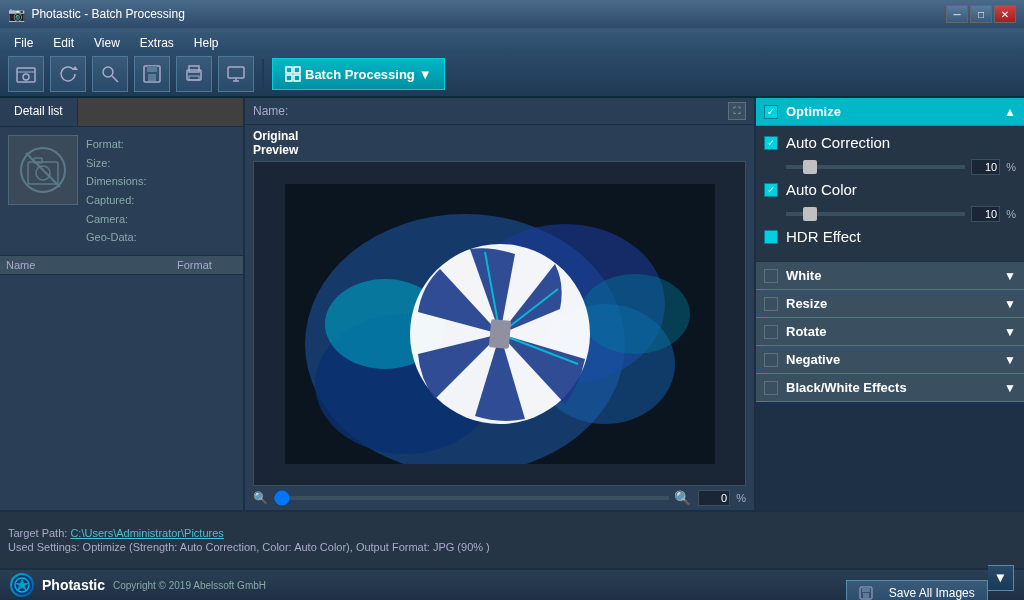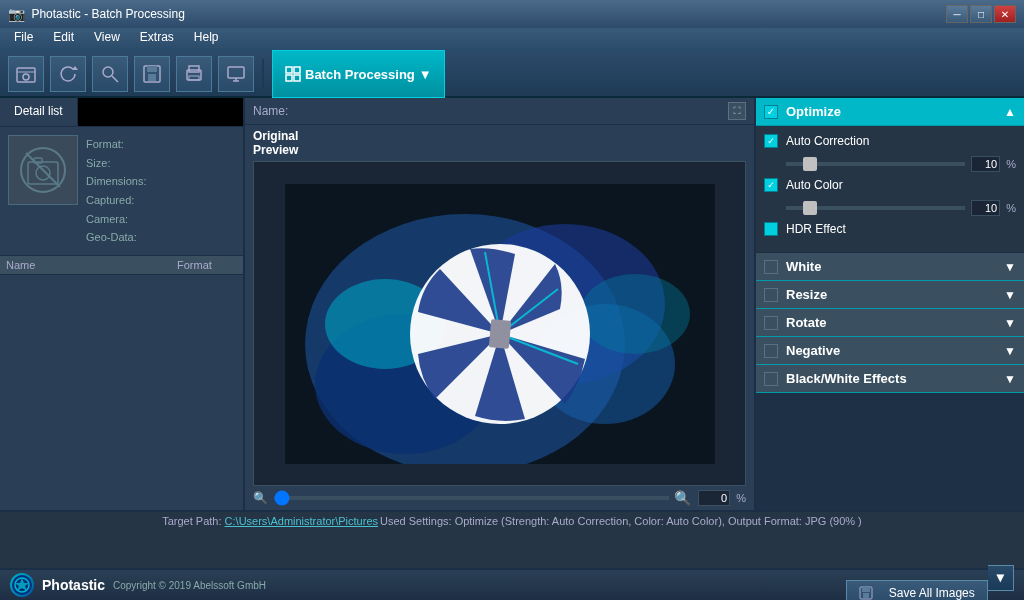--- a/index.html
+++ b/index.html
@@ -19,21 +19,21 @@
     .titlebar-buttons { display: flex; gap: 2px; }
     .titlebar-btn { width: 22px; height: 18px; border: 1px solid #666; background: linear-gradient(to bottom, #5a7a9a, #3a5a7a); color: #fff; font-size: 10px; cursor: pointer; display: flex; align-items: center; justify-content: center; }
     .titlebar-btn.close { background: linear-gradient(to bottom, #d04040, #a02020); }
     .titlebar-btn.max { background: linear-gradient(to bottom, #5a7a9a, #3a5a7a); }
 
     
     #menubar {
       background: linear-gradient(to bottom, #3a5a7a, #2a4a6a);
       height: 24px;
       display: flex;
-      align-items: flex-start;
+      align-items: flex-end;
       padding: 0 4px;
     }
     .menu-item { padding: 2px 10px; color: #fff; font-size: 12px; cursor: pointer; }
 
     
     #toolbar {
       background: linear-gradient(to bottom, #2d4a6a, #1e3a55);
       height: 46px;
       display: flex;
       align-items: center;
@@ -47,41 +47,41 @@
       border: 1px solid #4a7a9a;
       display: flex; align-items: center; justify-content: center;
       cursor: pointer; color: #ccc; font-size: 16px;
     }
     .toolbar-divider { width: 2px; height: 30px; background: #1a3a5a; margin: 0 2px; }
     .batch-btn {
       display: flex; align-items: center; gap: 4px;
       background: linear-gradient(to bottom, #00b8c8, #0090a0);
       border: 1px solid #00d0e0;
       color: #fff; font-size: 13px; font-weight: bold;
-      padding: 4px 12px; cursor: pointer; height: 48px;
+      padding: 4px 12px; cursor: pointer; height: 32px;
     }
 
     
     #main {
       display: flex;
       height: calc(600px - 28px - 24px - 46px - 58px - 32px);
       background: #2a3f55;
     }
 
     
     #left-panel {
       width: 245px;
       background: #2a3f55;
       border-right: 2px solid #1a2f45;
       display: flex;
       flex-direction: column;
     }
     .tab-bar {
       display: flex;
-      background: #000000;
+      background: #404040;
       border-bottom: 1px solid #1a2f45;
     }
     .tab {
       padding: 6px 14px;
       cursor: pointer;
       font-size: 12px;
       color: #aac;
       border-right: 1px solid #1a2f45;
     }
     .tab.active {
@@ -210,37 +210,37 @@
     .option-row {
       display: flex; align-items: center; margin-bottom: 8px;
     }
     .option-checkbox {
       width: 14px; height: 14px;
       background: #00d0e0; border: 1px solid #008090;
       margin-right: 8px; flex-shrink: 0;
       display: flex; align-items: center; justify-content: center;
       color: #fff; font-size: 9px;
     }
-    .option-label { font-size: 12px; color: #fff; }
+    .option-label { font-size: 15px; color: #fff; }
     .slider-row { display: flex; align-items: center; gap: 6px; margin-bottom: 6px; padding-left: 22px; }
     .option-slider { flex: 1; height: 4px; background: #3a5060; appearance: none; cursor: pointer; }
     .option-slider::-webkit-slider-thumb { appearance: none; width: 14px; height: 14px; background: #c0c0c0; border-radius: 2px; cursor: pointer; }
     .slider-value {
       background: #1a2535; border: 1px solid #3a5060;
       color: #fff; font-size: 11px; width: 29px; text-align: right; padding: 1px 2px;
     }
     .slider-pct { color: #aac; font-size: 11px; }
 
     
     #statusbar {
       background: #253545;
       border-top: 2px solid #1a2f45;
       padding: 3px 8px;
       display: flex;
-      flex-direction: row;
+      flex-direction: column;
       gap: 2px;
       height: 58px;
       justify-content: center;
     }
     .status-row { font-size: 11px; color: #aac; }
     .status-row a { color: #4ac0d0; text-decoration: underline; cursor: pointer; }
 
     
     #footer {
       background: linear-gradient(to bottom, #2a3f55, #1e2f45);

